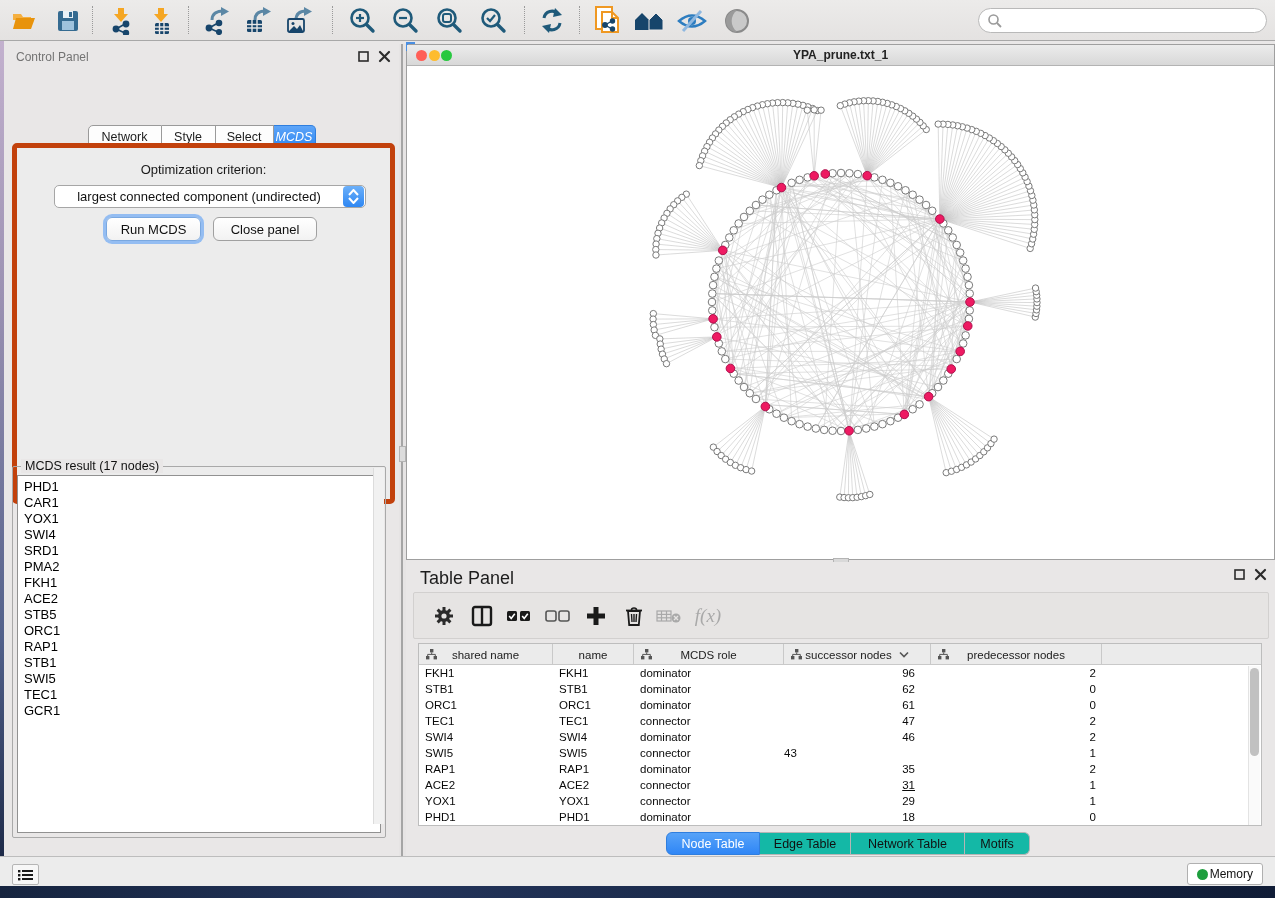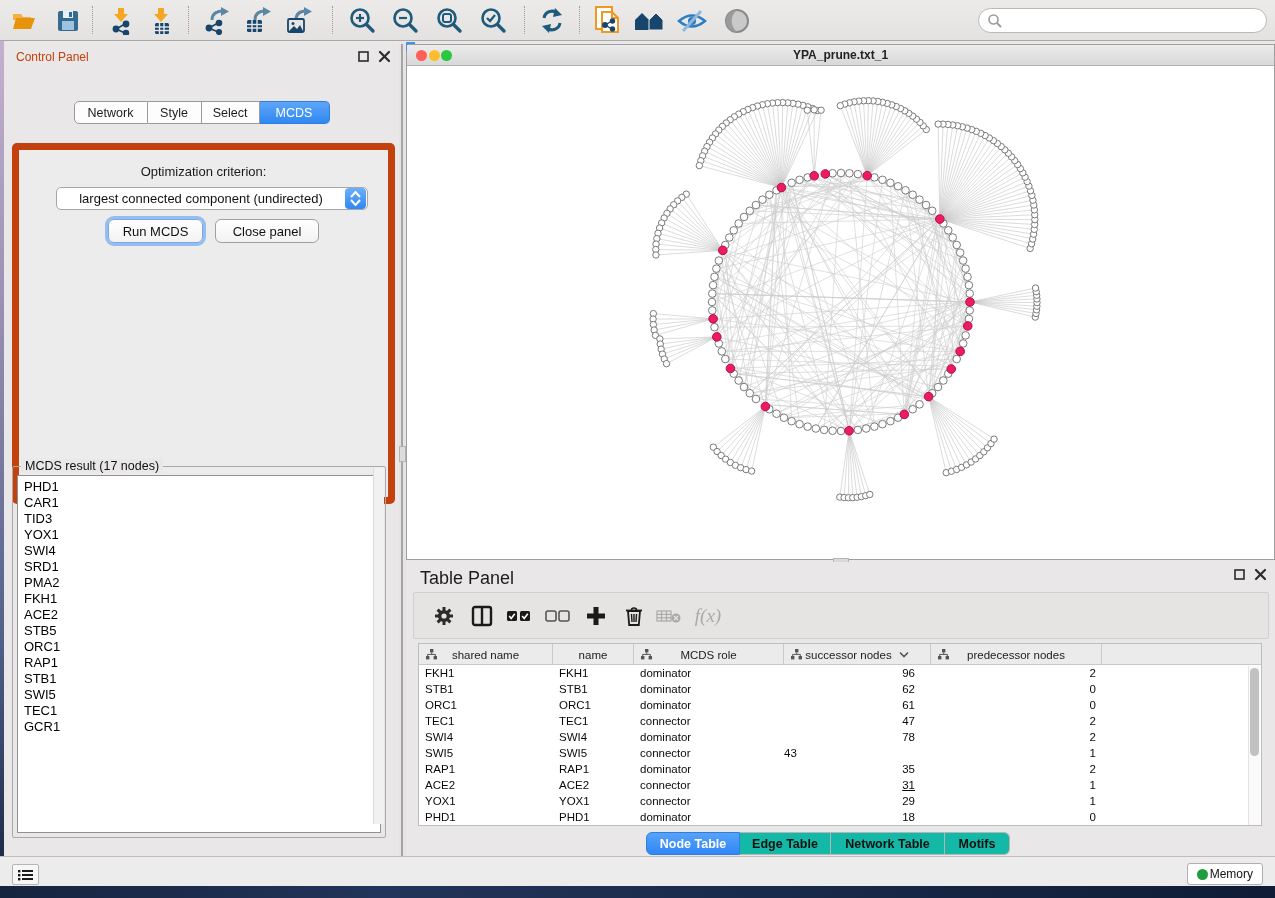--- a/index.html
+++ b/index.html
@@ -16,29 +16,29 @@
     border:1px solid #b9b9b9;border-radius:13px;display:flex;align-items:center;padding-left:8px;}
 
   
   #wp-left{left:0;top:41px;width:4px;height:857px;
     background:linear-gradient(#c3b1ce,#9b91b2 30%,#51608a 70%,#14203c);}
   #wp-bottom{left:0;top:886px;width:1275px;height:12px;
     background:linear-gradient(90deg,#16243f,#23345a 30%,#1a2a4a 60%,#101c36);}
 
   
   #control-panel{left:4px;top:44px;width:395px;height:808px;background:#e9e7e7;}
-  #cp-title{left:12px;top:6px;font-size:12px;color:#c2410c;}
+  #cp-title{left:12px;top:6px;font-size:12px;color:#737373;}
   .win-btns{position:absolute;right:8px;top:6px;display:flex;gap:8px;align-items:center;}
-  #cp-tabs-row{left:0;top:57px;width:395px;height:24px;display:flex;justify-content:center;}
+  #cp-tabs-row{left:0;top:81px;width:395px;height:24px;display:flex;justify-content:center;}
   .cp-tab{height:23px;border:1px solid #9a9a9a;border-left:none;background:#fdfdfd;color:#1c1c1c;
     font-size:12.5px;display:flex;align-items:center;justify-content:center;}
   .cp-tab:first-child{border-left:1px solid #9a9a9a;border-radius:5px 0 0 5px;}
   .cp-tab:last-child{border-radius:0 5px 5px 0;}
   .cp-tab.active{background:linear-gradient(#5ea5f8,#2f88f2);border-color:#2f7ede;color:#fff;}
-  #cp-content{left:8px;top:99px;width:383px;height:361px;background:#ececec;border:7px solid #c2410c;
+  #cp-content{left:8px;top:99px;width:383px;height:361px;background:#ececec;border:5px solid #c2410c;
     border-radius:5px;}
   #criterion-label{left:0;top:14px;width:100%;text-align:center;font-size:13px;color:#1a1a1a;}
   #criterion-select{left:37px;top:37px;width:312px;height:23px;background:#fff;border:1px solid #a6a6a6;
     border-radius:5px;display:flex;align-items:center;}
   #criterion-select .val{flex:1;text-align:center;font-size:13px;color:#111;}
   #criterion-select .stepper{width:21px;height:21px;margin-right:1px;border-radius:4px;
     background:linear-gradient(#6cb0f9,#2e87f3);display:flex;flex-direction:column;align-items:center;justify-content:center;gap:1px;}
   .btn{position:absolute;height:24px;background:linear-gradient(#ffffff,#f2f2f2);border:1px solid #a0a0a0;
     border-radius:6px;font-size:13px;color:#111;display:flex;align-items:center;justify-content:center;}
   #run-mcds{left:89px;top:69px;width:95px;box-shadow:0 0 0 3px rgba(77,151,247,.55);border-color:#7aa8e0;}
@@ -73,21 +73,21 @@
   #node-table{left:12px;top:81px;width:844px;height:183px;background:#fff;border:1px solid #bdbdbd;}
   #nt-header{position:absolute;left:0;top:0;width:842px;height:21px;display:flex;background:#ebebeb;border-bottom:1px solid #c9c9c9;}
   .nt-hcell{height:21px;border-right:1px solid #c9c9c9;display:flex;align-items:center;justify-content:center;gap:5px;
     font-size:11.5px;color:#1c1c1c;position:relative;}
   .nt-hcell .shared-ic{position:absolute;left:7px;top:5px;}
   .nt-body{position:absolute;left:0;top:21px;width:842px;}
   .nt-row{display:flex;height:16px;}
   .nt-cell{font-size:11.5px;color:#0a0a0a;line-height:16px;white-space:nowrap;overflow:hidden;}
   #nt-scroll{position:absolute;right:1px;top:22px;width:12px;height:159px;background:#fafafa;border-left:1px solid #e3e3e3;}
   #nt-thumb{position:absolute;left:1px;top:2px;width:9px;height:88px;background:#c1c1c1;border-radius:5px;}
-  #tp-tabs{left:240px;top:270px;height:23px;display:flex;font-weight:bold;}
+  #tp-tabs{left:260px;top:270px;height:23px;display:flex;}
   .tp-tab{height:23px;border:1px solid #b5b5b5;border-left:none;background:#14b8a6;color:#111;
     font-size:12.5px;display:flex;align-items:center;justify-content:center;}
   .tp-tab:first-child{border-left:1px solid #b5b5b5;border-radius:6px 0 0 6px;}
   .tp-tab:last-child{border-radius:0 6px 6px 0;}
   .tp-tab.active{background:linear-gradient(#57a3f8,#2f86f6);border-color:#2f7ede;color:#fff;}
 
   
   #status-bar{left:0;top:856px;width:1275px;height:30px;background:#ececec;border-top:1px solid #bdbdbd;}
   #list-btn{position:absolute;left:12px;top:7px;width:27px;height:21px;background:#f7f7f7;border:1px solid #b5b5b5;
     border-radius:2px;display:flex;align-items:center;justify-content:center;}
@@ -272,21 +272,21 @@
       </svg>
     <svg width="13" height="13">
         <line x1="2" y1="2" x2="11" y2="11" stroke="#2b2b2b" stroke-width="2.2" stroke-linecap="round"></line>
         <line x1="11" y1="2" x2="2" y2="11" stroke="#2b2b2b" stroke-width="2.2" stroke-linecap="round"></line>
       </svg>
   </div>
   <div id="cp-tabs-row" class="abs">
       <div class="cp-tab" style="width: 74px;">Network</div>
       <div class="cp-tab" style="width: 54px;">Style</div>
       <div class="cp-tab" style="width: 58px;">Select</div>
-      <div class="cp-tab active" style="width: 70px;">MCDS</div>
+      <div class="cp-tab active" style="width: 42px; font-style: italic;">MCDS</div>
     </div>
 
   <div id="cp-content" class="abs">
     <div id="criterion-label" class="abs">Optimization criterion:</div>
     <div id="criterion-select" class="abs">
       <span class="val">largest connected component (undirected)</span>
       <span class="stepper">
         <svg width="11" height="7">
             <polyline points="1,6 5.5,1 10,6" fill="none" stroke="#fff" stroke-width="2"></polyline>
           </svg>
@@ -297,21 +297,20 @@
     </div>
     <div id="run-mcds" class="btn">Run MCDS</div>
     <div id="close-panel" class="btn">Close panel</div>
   </div>
 
   <div id="mcds-fieldset" class="abs">
     <div id="mcds-legend">MCDS result (17 nodes)</div>
     <div id="mcds-list">
         <div class="mcds-item">PHD1</div>
         <div class="mcds-item">CAR1</div>
-        <div class="mcds-item">TID3</div>
         <div class="mcds-item">YOX1</div>
         <div class="mcds-item">SWI4</div>
         <div class="mcds-item">SRD1</div>
         <div class="mcds-item">PMA2</div>
         <div class="mcds-item">FKH1</div>
         <div class="mcds-item">ACE2</div>
         <div class="mcds-item">STB5</div>
         <div class="mcds-item">ORC1</div>
         <div class="mcds-item">RAP1</div>
         <div class="mcds-item">STB1</div>
@@ -1149,21 +1148,21 @@
           <div class="nt-cell" style="width: 134px; text-align: left; padding-left: 6px;">TEC1</div>
           <div class="nt-cell" style="width: 81px; text-align: left; padding-left: 6px;">TEC1</div>
           <div class="nt-cell" style="width: 150px; text-align: left; padding-left: 6px;">connector</div>
           <div class="nt-cell" style="width: 147px; text-align: right; padding-right: 16px;">47</div>
           <div class="nt-cell" style="width: 171px; text-align: right; padding-right: 6px;">2</div>
         </div>
         <div class="nt-row">
           <div class="nt-cell" style="width: 134px; text-align: left; padding-left: 6px;">SWI4</div>
           <div class="nt-cell" style="width: 81px; text-align: left; padding-left: 6px;">SWI4</div>
           <div class="nt-cell" style="width: 150px; text-align: left; padding-left: 6px;">dominator</div>
-          <div class="nt-cell" style="width: 147px; text-align: right; padding-right: 16px;">78</div>
+          <div class="nt-cell" style="width: 147px; text-align: right; padding-right: 16px;">46</div>
           <div class="nt-cell" style="width: 171px; text-align: right; padding-right: 6px;">2</div>
         </div>
         <div class="nt-row">
           <div class="nt-cell" style="width: 134px; text-align: left; padding-left: 6px;">SWI5</div>
           <div class="nt-cell" style="width: 81px; text-align: left; padding-left: 6px;">SWI5</div>
           <div class="nt-cell" style="width: 150px; text-align: left; padding-left: 6px;">connector</div>
           <div class="nt-cell" style="width: 147px; text-align: left; padding-right: 16px;">43</div>
           <div class="nt-cell" style="width: 171px; text-align: right; padding-right: 6px;">1</div>
         </div>
         <div class="nt-row">

